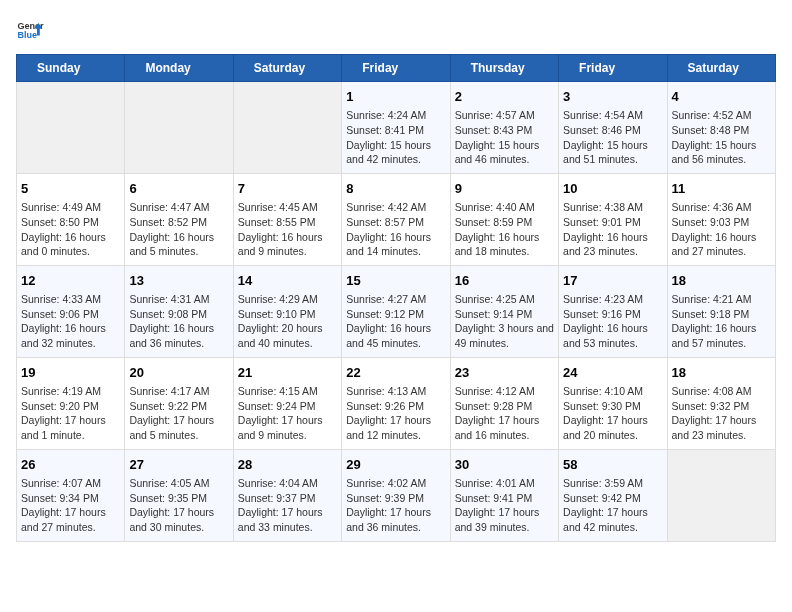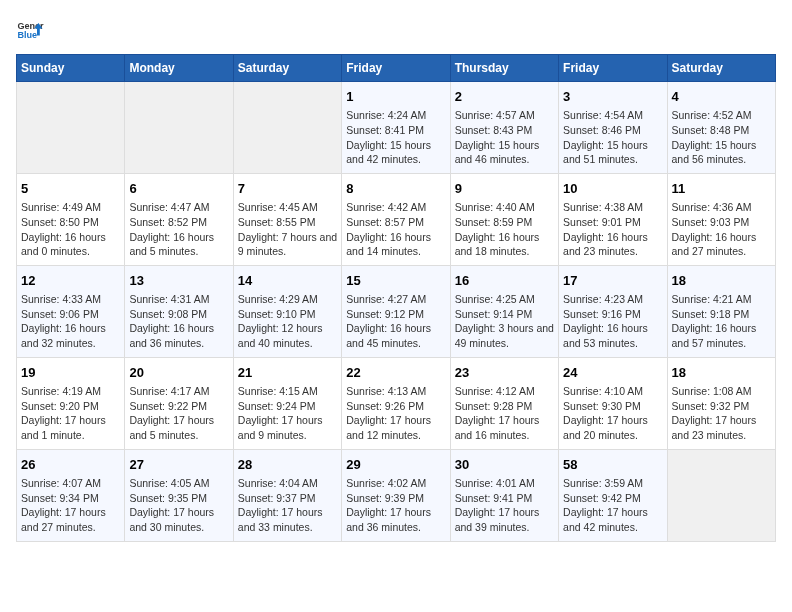--- a/index.html
+++ b/index.html
@@ -38,21 +38,21 @@
       color: #444;
     }
     table {
       width: 100%;
       border-collapse: collapse;
       font-size: 11px;
     }
     thead tr th {
       background-color: #2563b0;
       color: #fff;
-      padding: 6px 4px;
+      padding: 6px 20px;
       text-align: left;
       font-size: 12px;
       font-weight: bold;
       border: 1px solid #1a4f99;
     }
     tbody tr {
       border-bottom: 1px solid #ccc;
     }
     tbody tr:nth-child(odd) {
       background-color: #f5f8ff;
@@ -152,21 +152,21 @@
         <td>
           <span class="day-number">6</span>
           <span class="day-detail">Sunrise: 4:47 AM</span>
           <span class="day-detail">Sunset: 8:52 PM</span>
           <span class="day-detail">Daylight: 16 hours and 5 minutes.</span>
         </td>
         <td>
           <span class="day-number">7</span>
           <span class="day-detail">Sunrise: 4:45 AM</span>
           <span class="day-detail">Sunset: 8:55 PM</span>
-          <span class="day-detail">Daylight: 7 hours and 9 minutes.</span>
+          <span class="day-detail">Daylight: 16 hours and 9 minutes.</span>
         </td>
         <td>
           <span class="day-number">8</span>
           <span class="day-detail">Sunrise: 4:42 AM</span>
           <span class="day-detail">Sunset: 8:57 PM</span>
           <span class="day-detail">Daylight: 16 hours and 14 minutes.</span>
         </td>
         <td>
           <span class="day-number">9</span>
           <span class="day-detail">Sunrise: 4:40 AM</span>
@@ -196,21 +196,21 @@
         <td>
           <span class="day-number">13</span>
           <span class="day-detail">Sunrise: 4:31 AM</span>
           <span class="day-detail">Sunset: 9:08 PM</span>
           <span class="day-detail">Daylight: 16 hours and 36 minutes.</span>
         </td>
         <td>
           <span class="day-number">14</span>
           <span class="day-detail">Sunrise: 4:29 AM</span>
           <span class="day-detail">Sunset: 9:10 PM</span>
-          <span class="day-detail">Daylight: 12 hours and 40 minutes.</span>
+          <span class="day-detail">Daylight: 20 hours and 40 minutes.</span>
         </td>
         <td>
           <span class="day-number">15</span>
           <span class="day-detail">Sunrise: 4:27 AM</span>
           <span class="day-detail">Sunset: 9:12 PM</span>
           <span class="day-detail">Daylight: 16 hours and 45 minutes.</span>
         </td>
         <td>
           <span class="day-number">16</span>
           <span class="day-detail">Sunrise: 4:25 AM</span>
@@ -262,21 +262,21 @@
           <span class="day-detail">Daylight: 17 hours and 16 minutes.</span>
         </td>
         <td>
           <span class="day-number">24</span>
           <span class="day-detail">Sunrise: 4:10 AM</span>
           <span class="day-detail">Sunset: 9:30 PM</span>
           <span class="day-detail">Daylight: 17 hours and 20 minutes.</span>
         </td>
         <td>
           <span class="day-number">18</span>
-          <span class="day-detail">Sunrise: 1:08 AM</span>
+          <span class="day-detail">Sunrise: 4:08 AM</span>
           <span class="day-detail">Sunset: 9:32 PM</span>
           <span class="day-detail">Daylight: 17 hours and 23 minutes.</span>
         </td>
       </tr>
       <tr>
         <td>
           <span class="day-number">26</span>
           <span class="day-detail">Sunrise: 4:07 AM</span>
           <span class="day-detail">Sunset: 9:34 PM</span>
           <span class="day-detail">Daylight: 17 hours and 27 minutes.</span>

